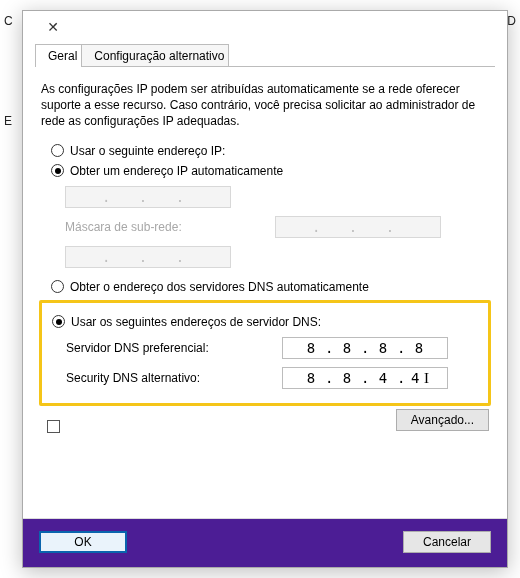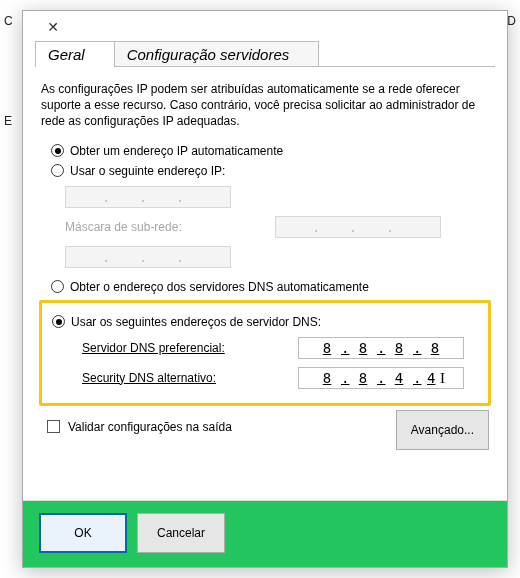--- a/index.html
+++ b/index.html
@@ -47,28 +47,27 @@
     align-items: flex-end;
     position: relative;
   }
   .tabstrip::after{
     content:"";
     position:absolute;
     left:12px; right:12px; bottom:0;
     border-bottom:1px solid #bcbcbc;
   }
   .tab {
-    padding: 4px 29px 4px 12px;
+    padding: 4px 4px 4px 12px;
     border: 1px solid #bcbcbc;
     border-bottom: none;
     background: #fff;
-    font-size: 15px;
+    font-size: 12px;
     position: relative;
     margin-right: -1px;
-    font-style: italic;
   }
   .tab.active {
     border-top: 1px solid #bcbcbc;
     z-index: 2;
     background: #fff;
   }
   .tab.active::after{
     content:"";
     position:absolute; left:0; right:0; bottom:-1px; height:2px; background:#fff;
   }
@@ -136,38 +135,38 @@
     margin: 14px 0 0 6px;
   }
   .checkbox {
     width: 13px; height: 13px; border: 1px solid #555; background: #fff;
   }
   .adv-row {
     display: flex; justify-content: flex-end;
     margin-top: -24px;
   }
   .btn {
-    height: 40px;
+    height: 22px;
     min-width: 88px;
     padding: 0 14px;
     border: 1px solid #adadad;
     background: #e6e6e6;
     font-size: 12px;
     display: inline-flex; align-items: center; justify-content: center;
     cursor: pointer;
   }
   .btn.primary {
     border: 2px solid #0a64ad;
     background: #eaf3fb;
   }
   .footer {
     border-top: 1px solid #dcdcdc;
     padding: 12px 16px 14px 16px;
-    display: flex; justify-content: flex-start; gap: 10px;
-    background: #22c55e;
+    display: flex; justify-content: space-between; gap: 10px;
+    background: #4c1d95;
   }
   .ip-seg { width:28px; text-align:center; }
   .ip-dot { width:8px; text-align:center; }
 </style>
 </head>
 <body>
 
 <div class="backdrop">
   <span class="frag" style="left:4px; top:14px;">C</span>
   <span class="frag" style="left:4px; top:114px;">E</span>
@@ -180,35 +179,35 @@
     <div class="close">
       <span>✕</span>
     </div>
   </div>
 
   <div class="tabstrip">
     <div class="tab active">
       <span>Geral</span>
     </div>
     <div class="tab inactive">
-      <span>Configuração servidores</span>
+      <span>Configuração alternativo</span>
     </div>
   </div>
 
   <div class="body">
 
     <div class="desc">As configurações IP podem ser atribuídas automaticamente se a rede oferecer suporte a esse recurso. Caso contrário, você precisa solicitar ao administrador de rede as configurações IP adequadas.</div>
 
+    <div class="radio-row">
+      <span class="radio"></span>
+      <span>Usar o seguinte endereço IP:</span>
+    </div>
     <div class="radio-row">
       <span class="radio checked"></span>
       <span>Obter um endereço IP automaticamente</span>
-    </div>
-    <div class="radio-row">
-      <span class="radio"></span>
-      <span>Usar o seguinte endereço IP:</span>
     </div>
 
     <div class="sub-fields">
       <div class="field-row">
         <div class="ip-box disabled">.     .     .</div>
       </div>
       <div class="field-row">
         <div class="field-label disabled">Máscara de sub-rede:</div>
         <div class="ip-box disabled">.     .     .</div>
       </div>
@@ -220,21 +219,21 @@
     <div class="radio-row">
       <span class="radio"></span>
       <span>Obter o endereço dos servidores DNS automaticamente</span>
     </div>
 
     <div class="highlight-box">
       <div class="radio-row" style="margin-left:4px;">
         <span class="radio checked"></span>
         <span>Usar os seguintes endereços de servidor DNS:</span>
       </div>
-      <div class="sub-fields" style="margin-left:34px; margin-bottom:0;text-decoration:underline;">
+      <div class="sub-fields" style="margin-left:18px; margin-bottom:0;">
         <div class="field-row">
           <div class="field-label" style="width:216px;">Servidor DNS preferencial:</div>
           <div class="ip-box" style="letter-spacing:0;">
             <span class="ip-seg">8</span>
               <span class="ip-dot">.</span>
             <span class="ip-seg">8</span>
               <span class="ip-dot">.</span>
             <span class="ip-seg">8</span>
               <span class="ip-dot">.</span>
             <span class="ip-seg">8</span>
@@ -251,21 +250,20 @@
               <span class="ip-dot">.</span>
             <span class="ip-seg" style="text-align:left; padding-left:6px;">4</span>
             <span style="position:absolute; right:18px; top:2px; font-size:15px; font-family:serif;">I</span>
           </div>
         </div>
       </div>
     </div>
 
     <div class="check-row">
       <span class="checkbox"></span>
-      <span>Validar configurações na saída</span>
     </div>
     <div class="adv-row">
       <div class="btn">
         <span>Avançado...</span>
       </div>
     </div>
 
   </div>
 
   <div class="footer">

